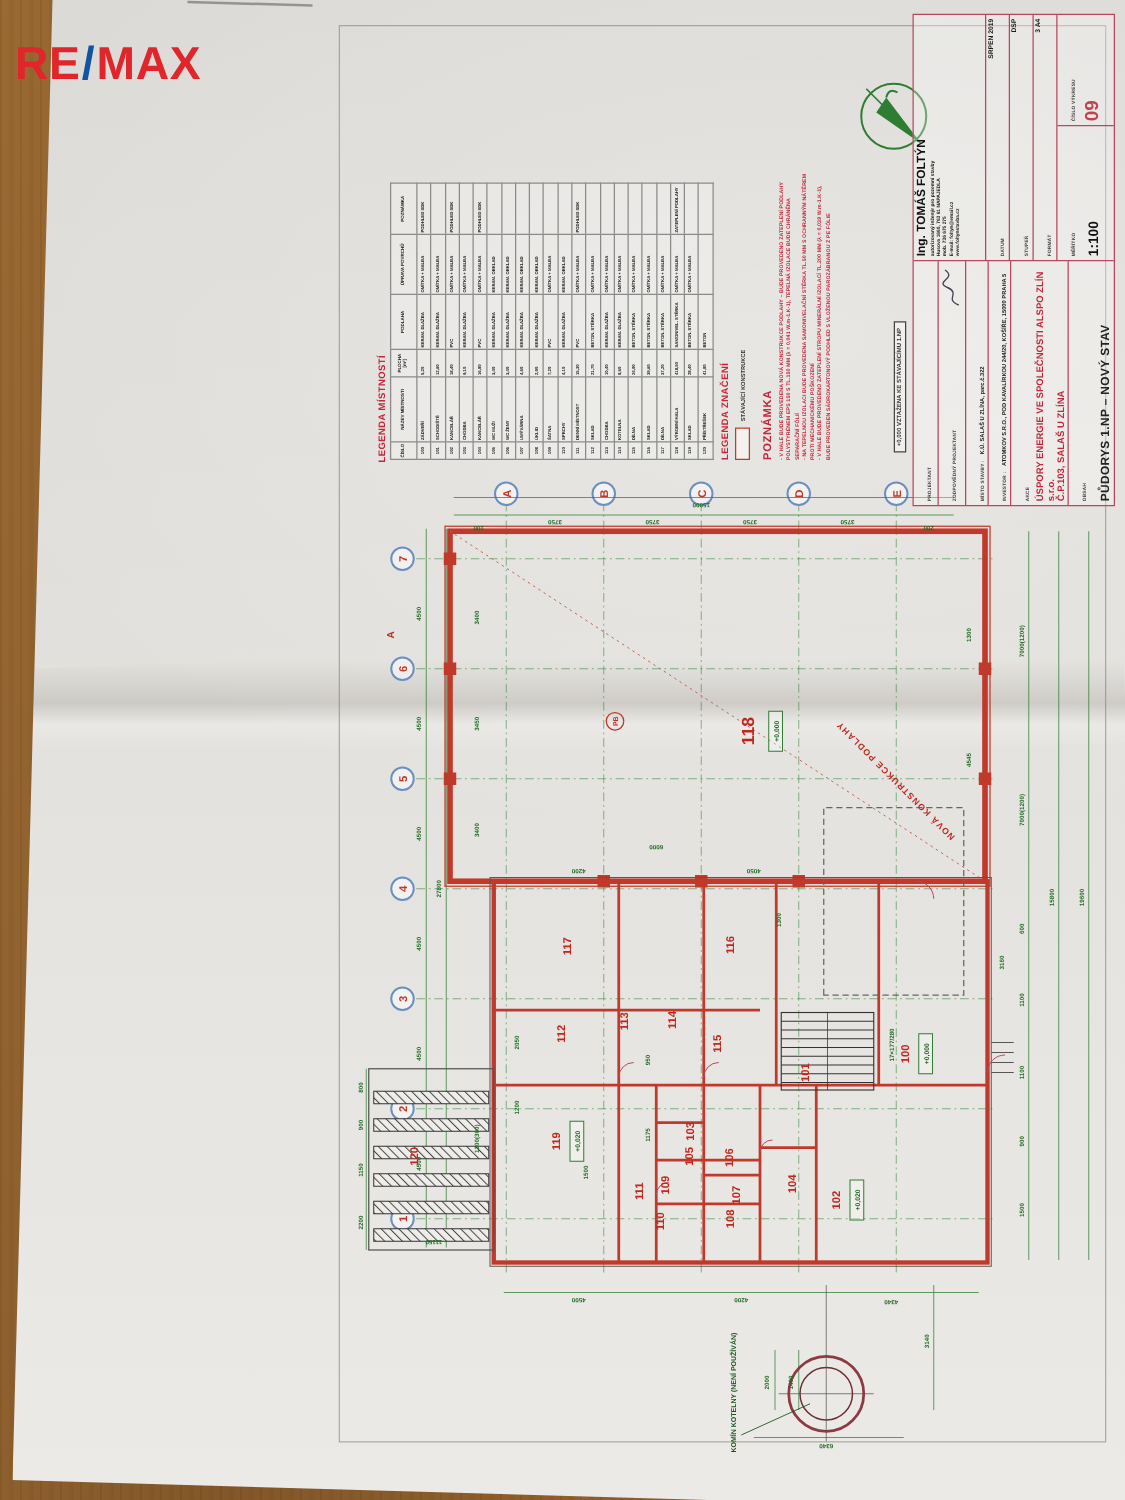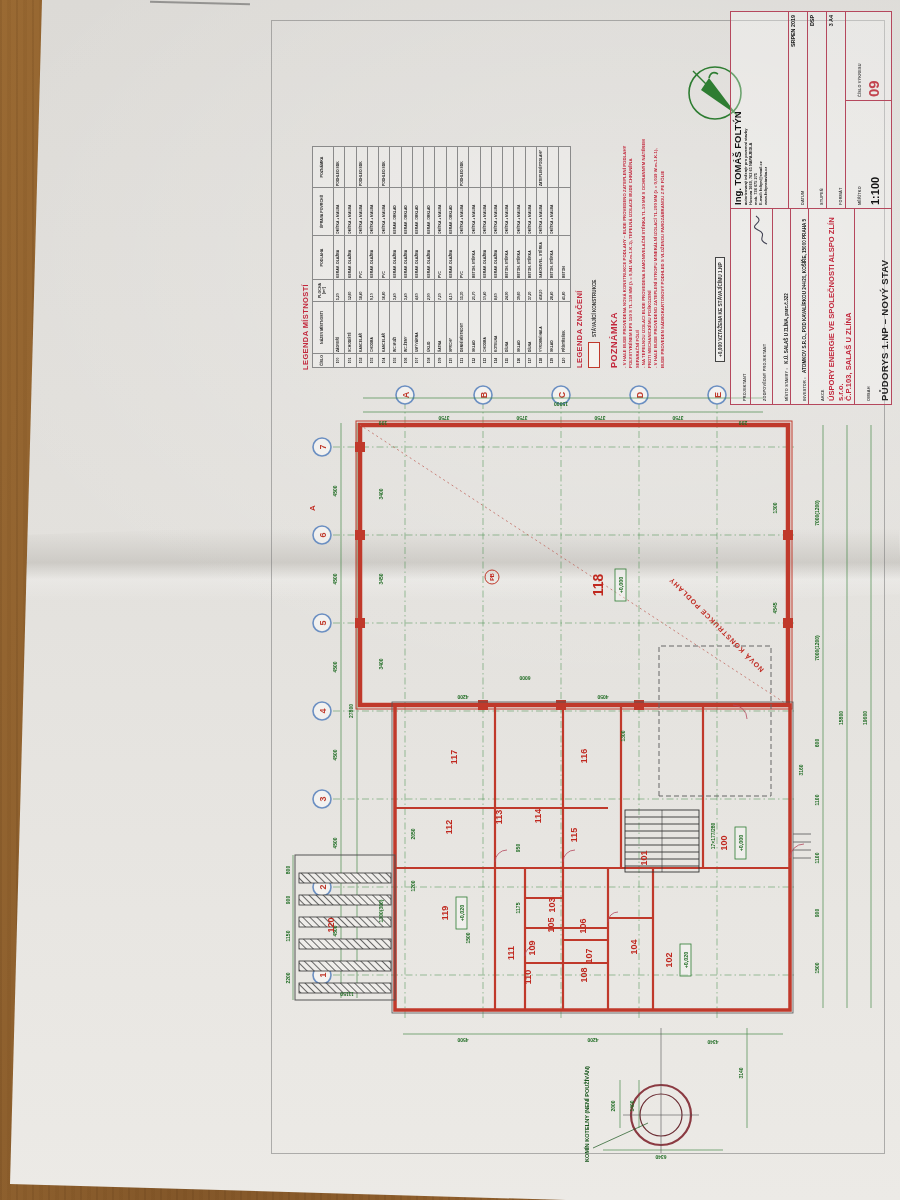--- a/index.html
+++ b/index.html
@@ -626,13 +626,14 @@
             <div class="cell cislo" style="border-bottom:none">
               <span class="k">ČÍSLO VÝKRESU</span><br>
               <span class="num09">09</span>
             </div>
           </div>
         </div>
       </div>
     </div>
   </div>
 
+  <div class="remax"><span>RE</span><span class="slash">/</span><span>MAX</span></div>
 </div>
 
 </body></html>

